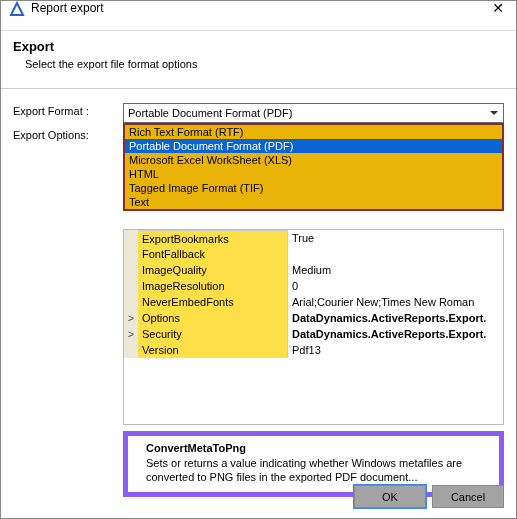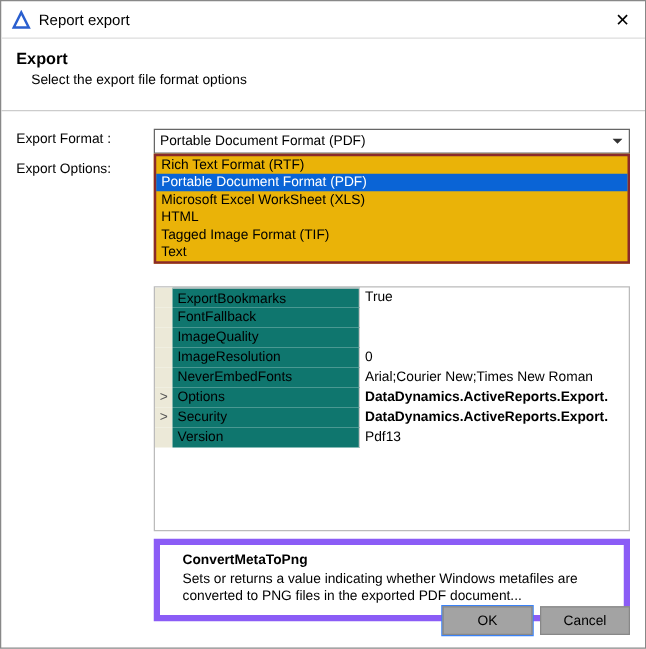--- a/index.html
+++ b/index.html
@@ -8,21 +8,20 @@
     font-size: 12px;
     background: #fff;
     width: 517px;
     height: 519px;
     border: 1px solid #888;
     position: relative;
     overflow: hidden;
   }
   .titlebar {
     display: flex;
-    align-items: center;
     height: 30px;
     padding: 0 8px;
     border-bottom: 1px solid #ddd;
   }
   .titlebar .logo {
     width: 16px; height: 16px;
     margin-right: 6px;
     display: inline-block;
   }
   .titlebar .title { flex: 1; font-size: 12px; }
@@ -101,21 +100,21 @@
     line-height: 16px;
   }
   .gr .exp {
     width: 14px;
     background: #ece9d8;
     text-align: center;
     color: #555;
   }
   .gr .pn {
     width: 150px;
-    background: #0f766e;
+    background: #fde047;
     padding-left: 4px;
     border-right: 1px solid #ccc;
     overflow: hidden; white-space: nowrap;
   }
   .gr .pv {
     flex: 1;
     padding-left: 4px;
     overflow: hidden; white-space: nowrap;
   }
   .gr.bold .pv { font-weight: bold; }
@@ -208,20 +207,21 @@
           <div class="pv">True</div>
         </div>
         <div class="gr">
           <div class="exp"></div>
           <div class="pn">FontFallback</div>
           <div class="pv"></div>
         </div>
         <div class="gr">
           <div class="exp"></div>
           <div class="pn">ImageQuality</div>
+          <div class="pv">Medium</div>
         </div>
         <div class="gr">
           <div class="exp"></div>
           <div class="pn">ImageResolution</div>
           <div class="pv">0</div>
         </div>
         <div class="gr">
           <div class="exp"></div>
           <div class="pn">NeverEmbedFonts</div>
           <div class="pv">Arial;Courier New;Times New Roman</div>

